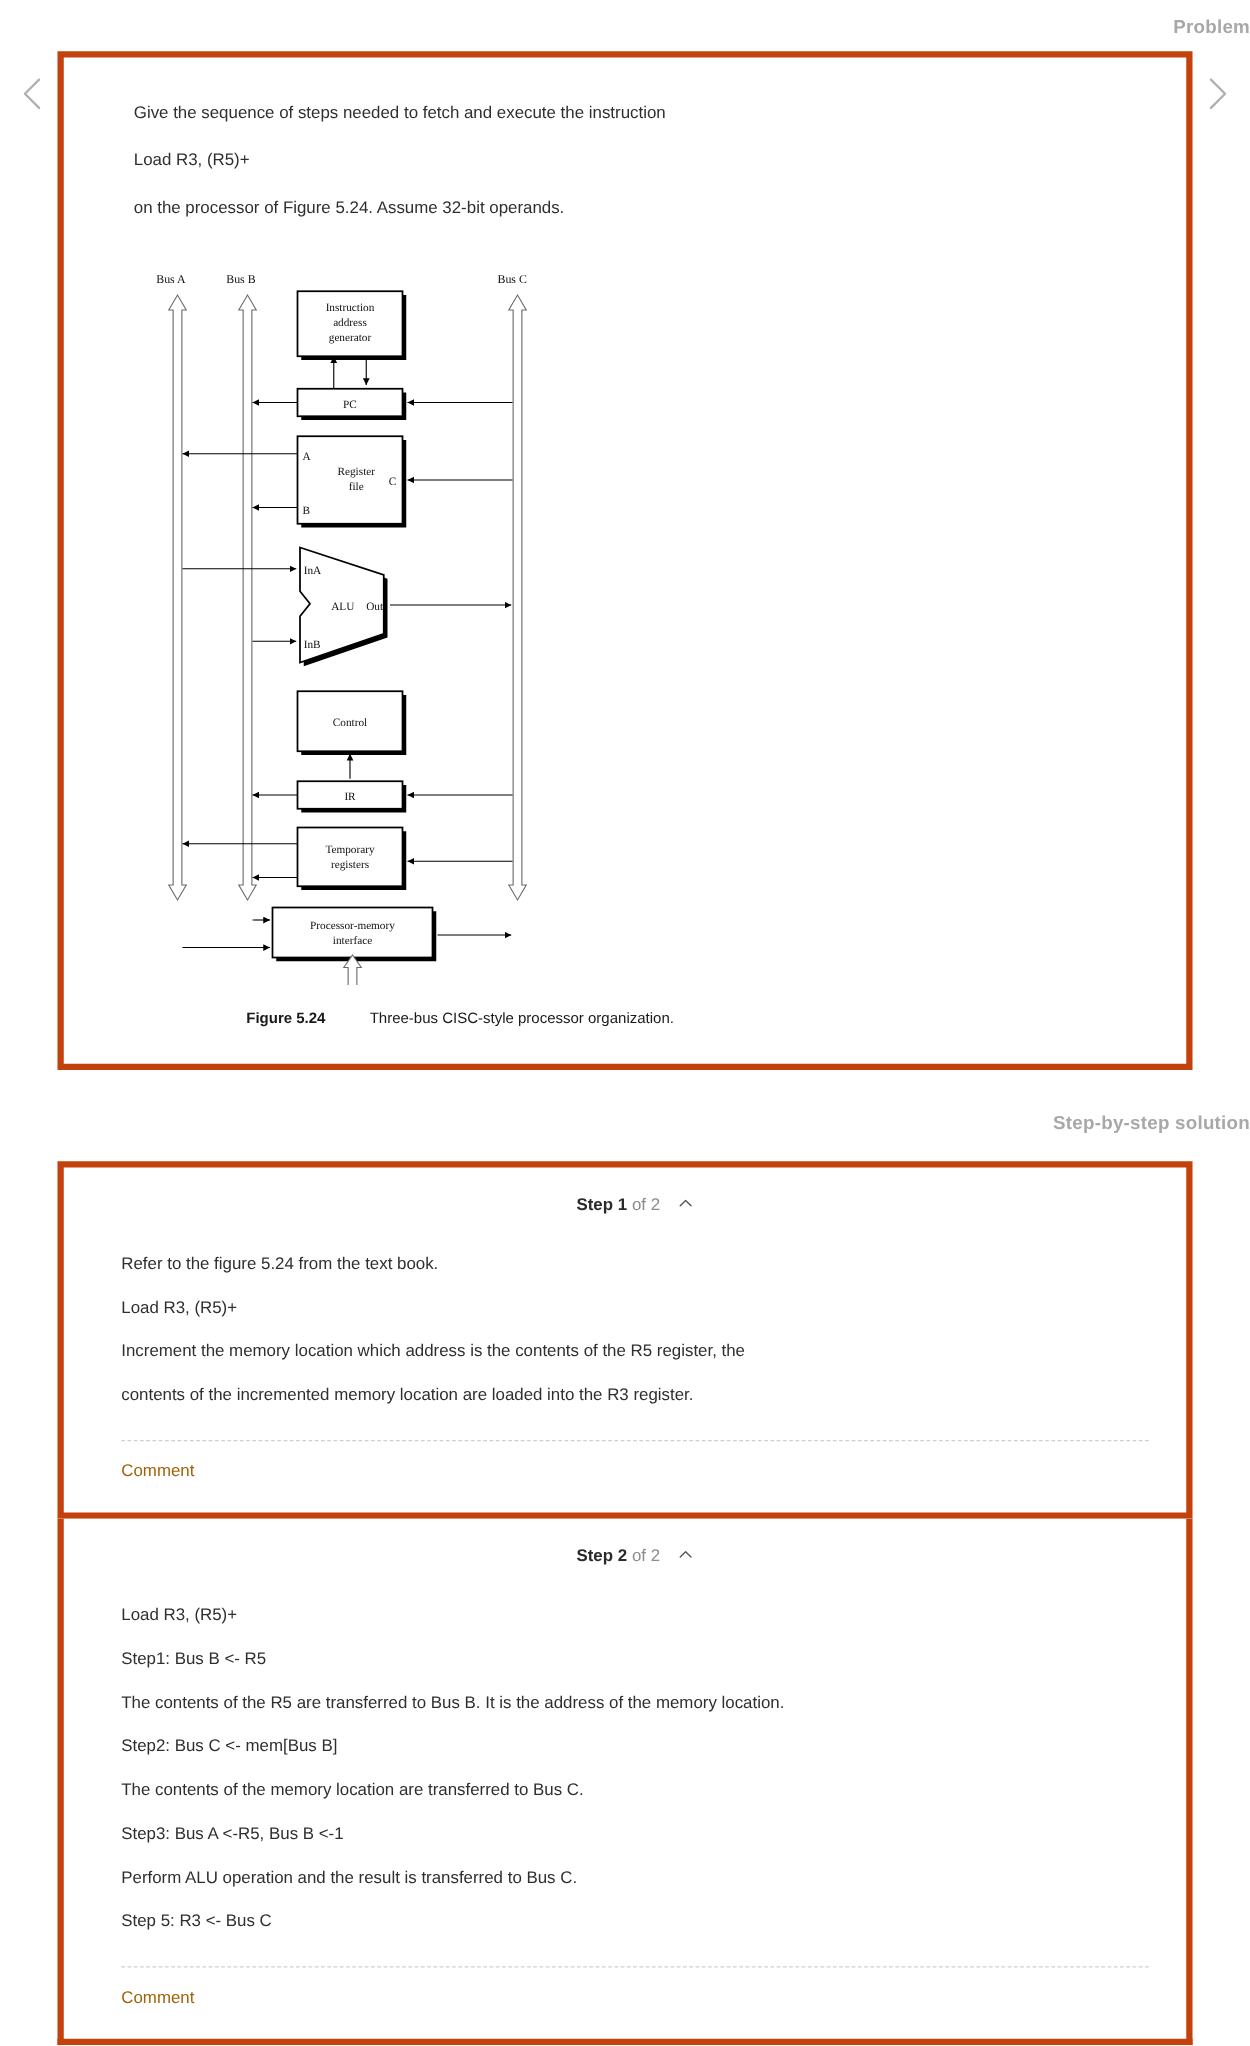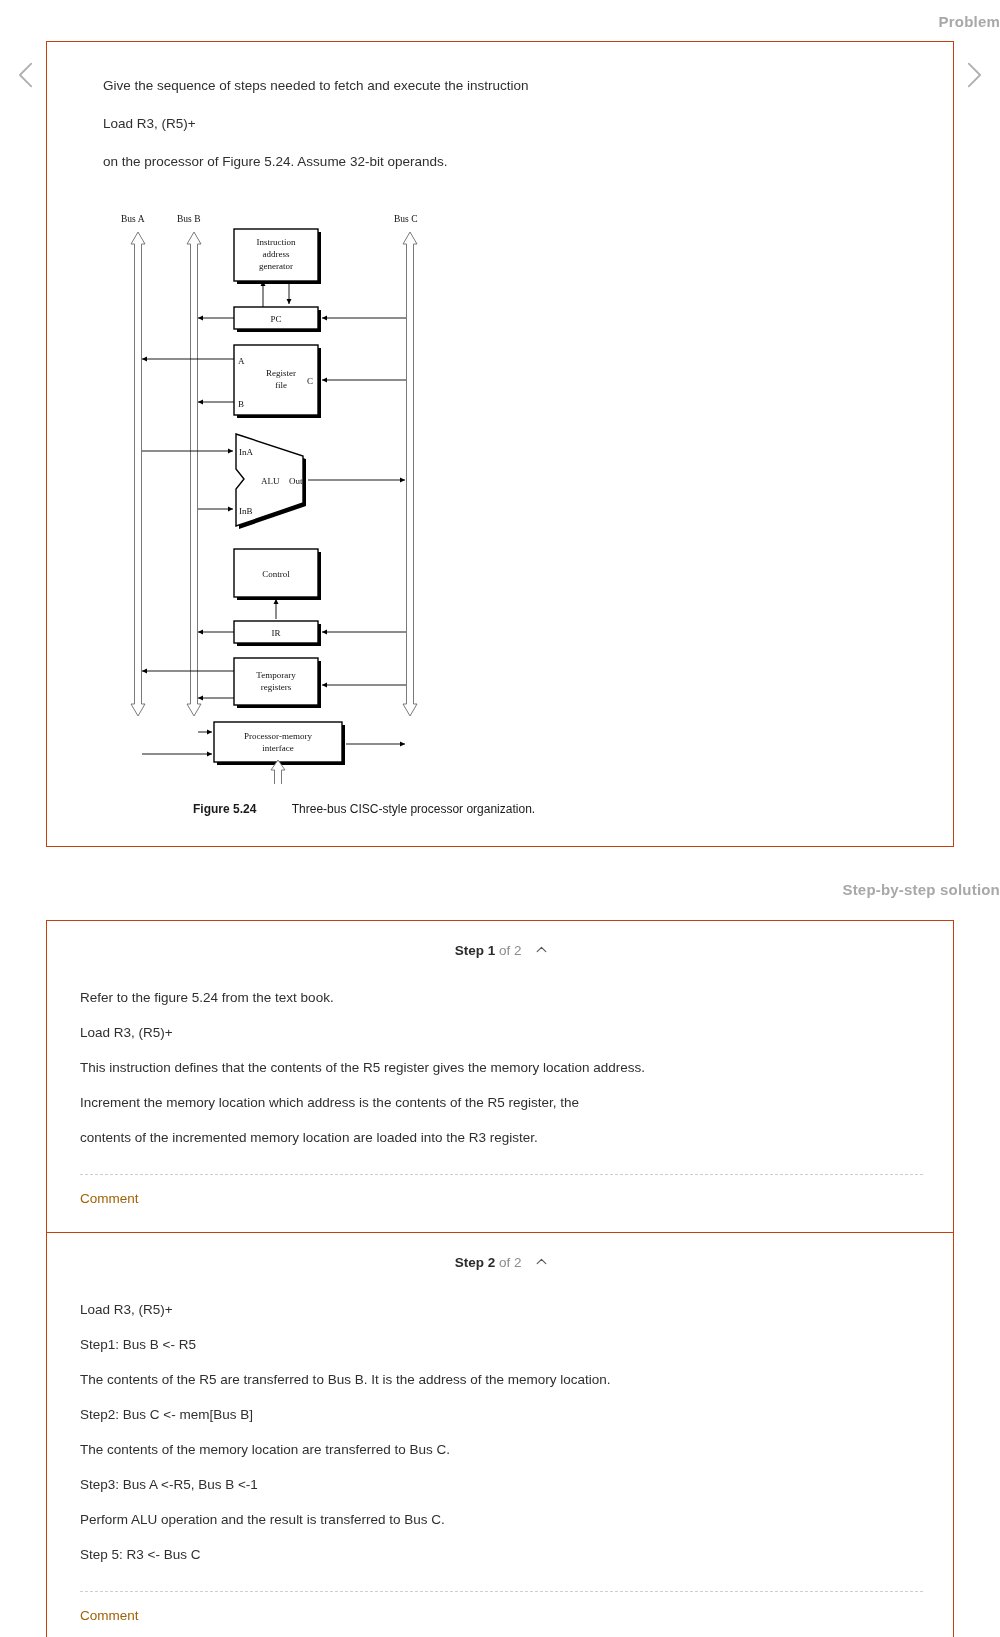--- a/index.html
+++ b/index.html
@@ -36,27 +36,27 @@
     color: #b0b0b0;
     cursor: pointer;
     user-select: none;
   }
   .nav-chevron svg { display: block; width: 100%; height: 100%; }
   .nav-prev { left: 10px;  top: 58px; }
   .nav-next { right: 10px; top: 58px; }
 
   
   .card {
-    border: 1px solid #c2410c;
+    border: 5px solid #c2410c;
     background: #fff;
     margin: 0 46px;
     box-sizing: border-box;
   }
   .card.problem { padding: 30px 28px 18px 28px; }
-  .card.step    { padding: 0 0 0 3px; }
+  .card.step    { padding: 0 0 0 16px; }
   .card.step + .card.step { border-top: none; }
 
   
   .problem-line {
     font-size: 13.5px;
     line-height: 28px;
     color: #2f2f2f;
     margin: 0 0 10px 0;
     padding-left: 28px;
   }
@@ -279,21 +279,20 @@
     <span class="chevron-up">
       <svg viewBox="0 0 24 24" fill="none" stroke="currentColor" stroke-width="2" stroke-linecap="round" stroke-linejoin="round">
         <polyline points="4,16 12,8 20,16"></polyline>
       </svg>
     </span>
   </div>
 
   <div class="step-body">
     <p class="step-line">Refer to the figure 5.24 from the text book.</p>
     <p class="step-line">Load R3, (R5)+</p>
-    <p class="step-line">This instruction defines that the contents of the R5 register gives the memory location address.</p>
     <p class="step-line">Increment the memory location which address is the contents of the R5 register, the</p>
     <p class="step-line">contents of the incremented memory location are loaded into the R3 register.</p>
   </div>
 
   <hr class="divider-dotted">
   <a class="comment-link">Comment</a>
 </div>
 
 <div class="card step">
   <div class="step-header">

